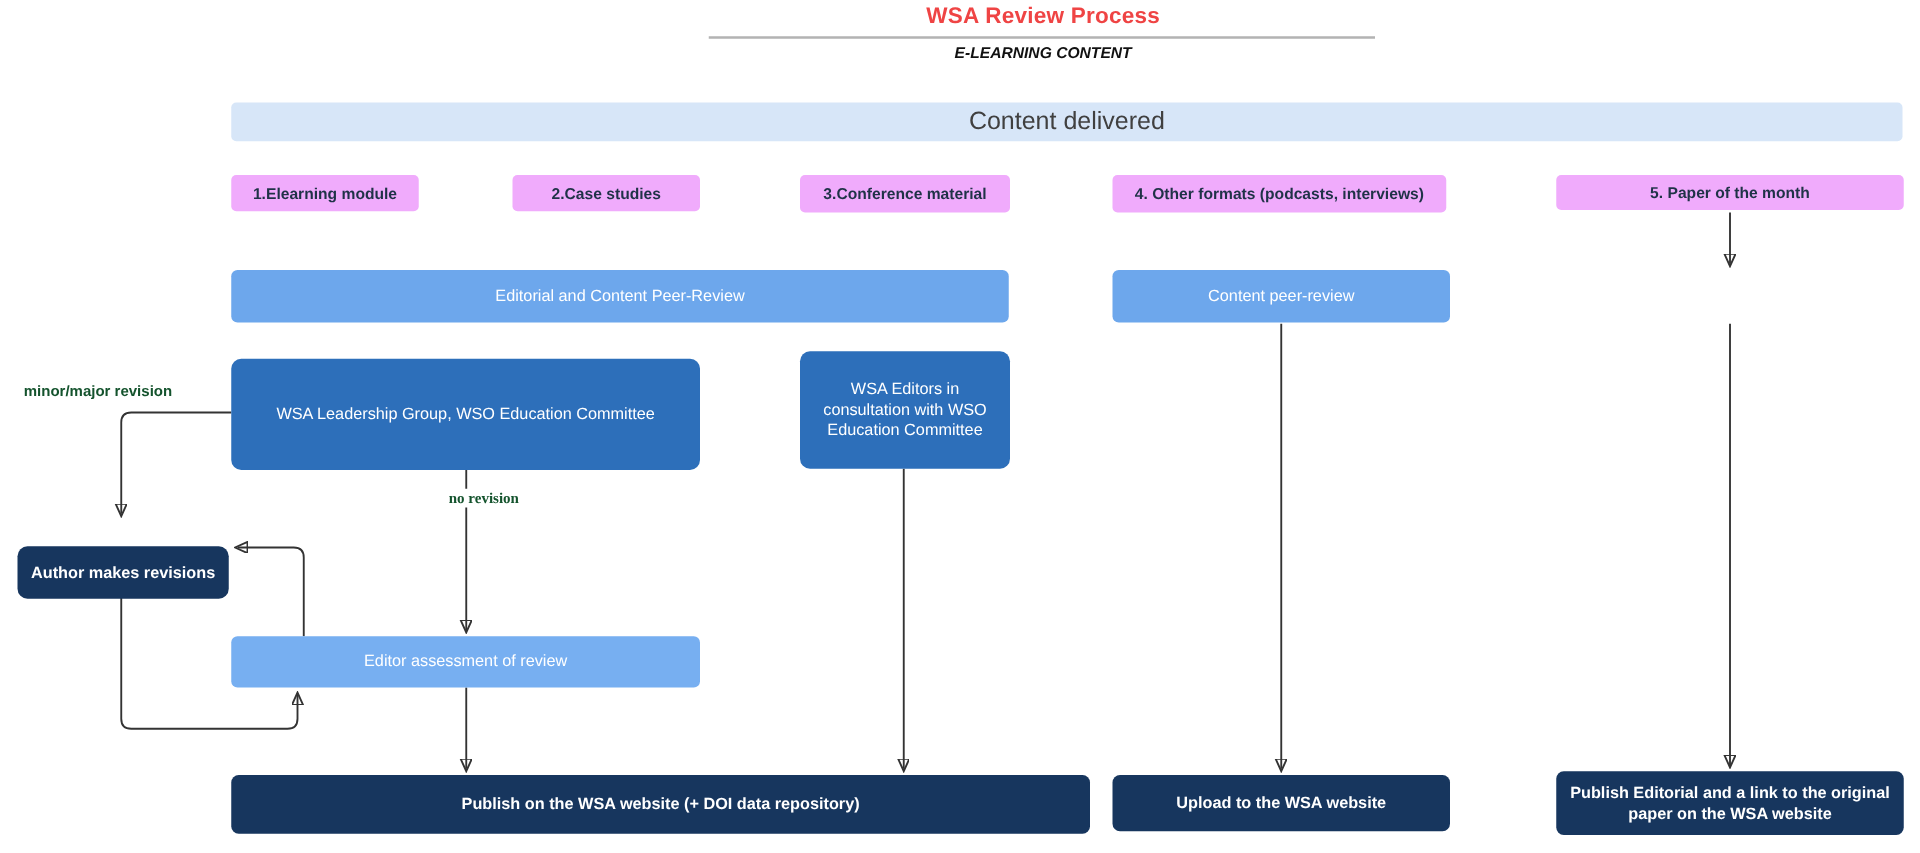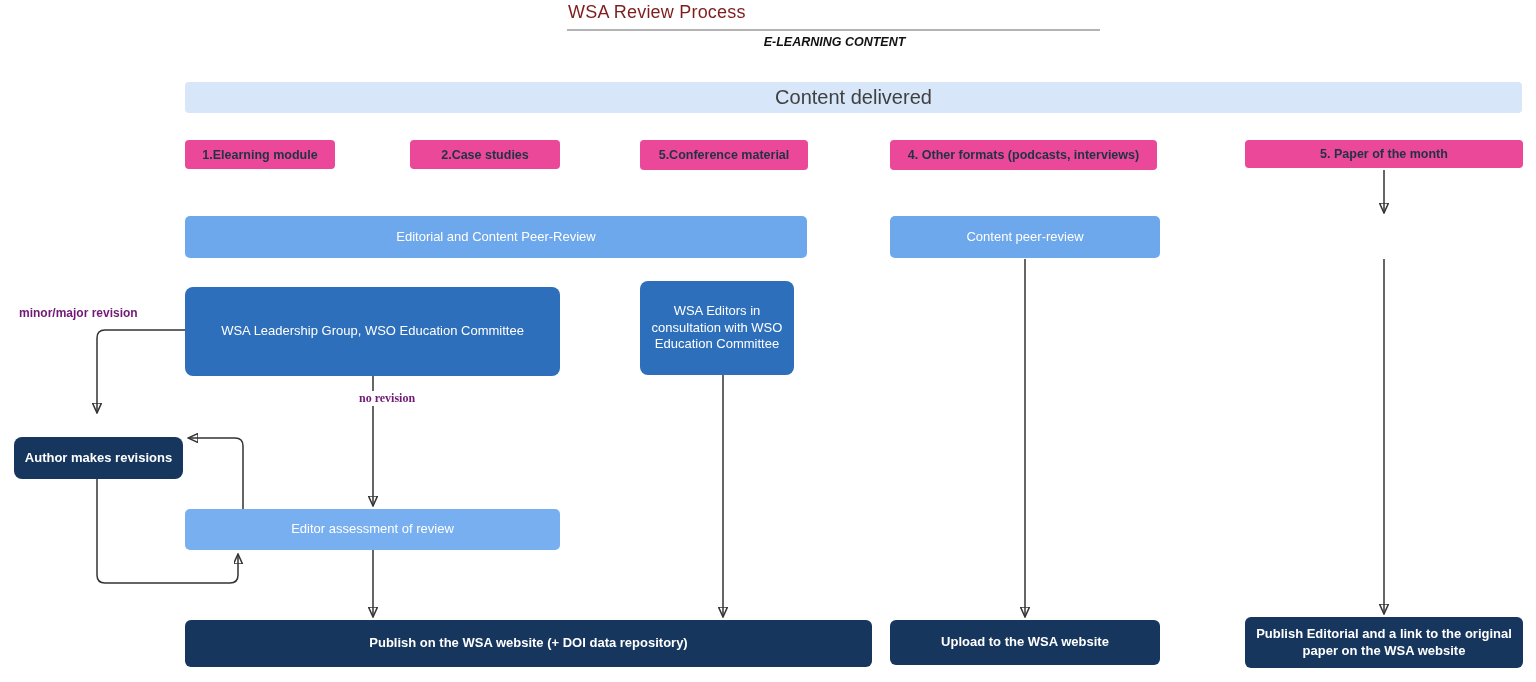--- a/index.html
+++ b/index.html
@@ -4,38 +4,38 @@
 <style>
   html,body{margin:0;padding:0;background:#ffffff;}
   .canvas{
     position:relative;width:1536px;height:682px;background:#ffffff;overflow:hidden;
     font-family:"Liberation Sans", sans-serif;
   }
   .node{
     position:absolute;display:flex;align-items:center;justify-content:center;
     text-align:center;box-sizing:border-box;line-height:1.28;padding:2px 8px;
   }
-  .light{background:#ec4899;color:#1f3247;font-weight:700;font-size:12.5px;border-radius:4px;text-align:center;}
+  .light{background:#f0abfc;color:#1f3247;font-weight:700;font-size:12.5px;border-radius:4px;text-align:center;}
   .banner{background:#d7e6f8;color:#404040;font-weight:400;font-size:20px;border-radius:4px;}
   .mid{background:#6da7ec;color:#ffffff;font-weight:400;font-size:13px;border-radius:5px;}
   .assess{background:#77aff1;color:#ffffff;font-weight:400;font-size:13px;border-radius:5px;}
   .dark{background:#2d6fba;color:#ffffff;font-weight:400;font-size:13px;border-radius:8px;}
   .navy{background:#17365e;color:#ffffff;font-weight:700;font-size:13px;border-radius:6px;}
   .navy.pill{border-radius:8px;margin-top:20px;}
   .page-title{
-    position:absolute;left:568px;top:2px;width:533px;
-    font-size:18px;font-weight:400;color:#7f1d1d;letter-spacing:.2px;
+    position:absolute;left:568px;top:2px;width:533px;text-align:center;
+    font-size:18px;font-weight:700;color:#ef4444;letter-spacing:.2px;
   }
   .title-rule{position:absolute;left:567px;top:29px;width:533px;height:2px;background:#b3b3b3;}
   .page-subtitle{
     position:absolute;left:568px;top:35px;width:533px;text-align:center;
     font-size:12.5px;font-weight:700;font-style:italic;color:#111111;
   }
   .edge-label{
-    position:absolute;font-size:12px;font-weight:700;color:#701a75;background:#ffffff;
+    position:absolute;font-size:12px;font-weight:700;color:#14532d;background:#ffffff;
     padding:0 3px;white-space:nowrap;
   }
   svg.connectors{position:absolute;left:0;top:0;width:1536px;height:682px;pointer-events:none;}
   svg.connectors path{fill:none;stroke:#333333;stroke-width:1.5;}
 </style>
 </head>
 <body>
 
 <div class="canvas">
 
@@ -57,29 +57,29 @@
     <path d="M1384,259 L1384,612" marker-end="url(#ah)"></path>
     <path d="M185,330 L105,330 Q97,330 97,338 L97,411" marker-end="url(#ah)"></path>
     <path d="M97,459 L97,575 Q97,583 105,583 L230,583 Q238,583 238,575 L238,556" marker-end="url(#ah)"></path>
     <path d="M243,509 L243,446 Q243,438 235,438 L190,438" marker-end="url(#ah)"></path>
   </svg>
 
   <div class="node banner" style="left:185px;top:82px;width:1337px;height:31px;">Content delivered</div>
 
   <div class="node light" style="left:185px;top:140px;width:150px;height:29px;">1.Elearning module</div>
   <div class="node light" style="left:410px;top:140px;width:150px;height:29px;">2.Case studies</div>
-  <div class="node light" style="left:640px;top:140px;width:168px;height:30px;">5.Conference material</div>
+  <div class="node light" style="left:640px;top:140px;width:168px;height:30px;">3.Conference material</div>
   <div class="node light" style="left:890px;top:140px;width:267px;height:30px;">4. Other formats (podcasts, interviews)</div>
   <div class="node light" style="left:1245px;top:140px;width:278px;height:28px;">5. Paper of the month</div>
 
   <div class="node mid" style="left:185px;top:216px;width:622px;height:42px;">Editorial and Content Peer-Review</div>
   <div class="node mid" style="left:890px;top:216px;width:270px;height:42px;">Content peer-review</div>
 
   <div class="node dark" style="left:185px;top:287px;width:375px;height:89px;">WSA Leadership Group, WSO Education Committee</div>
-  <div class="node dark" style="left:640px;top:281px;width:154px;height:94px;padding:6px 10px;">WSA Editors in consultation with WSO Education Committee</div>
+  <div class="node dark" style="left:640px;top:281px;width:168px;height:94px;padding:6px 10px;">WSA Editors in consultation with WSO Education Committee</div>
 
   <div class="node navy pill" style="left:14px;top:417px;width:169px;height:42px;">Author makes revisions</div>
   <div class="node assess" style="left:185px;top:509px;width:375px;height:41px;">Editor assessment of review</div>
 
   <div class="edge-label" style="left:16px;top:306px;">minor/major revision</div>
   <div class="edge-label" style="left:356px;top:391px;font-family:Liberation Serif, serif;">no revision</div>
 
   <div class="node navy" style="left:185px;top:620px;width:687px;height:47px;">Publish on the WSA website (+ DOI data repository)</div>
   <div class="node navy" style="left:890px;top:620px;width:270px;height:45px;">Upload to the WSA website</div>
   <div class="node navy" style="left:1245px;top:617px;width:278px;height:51px;padding:4px 10px;">Publish Editorial and a link to the original paper on the WSA website</div>

